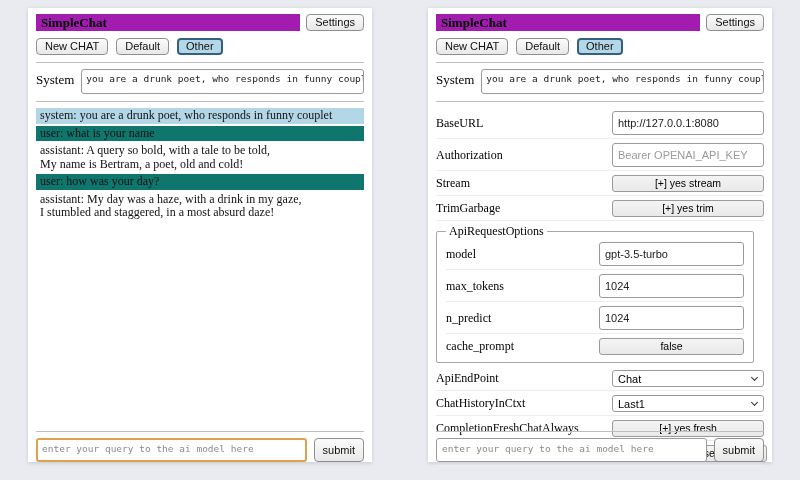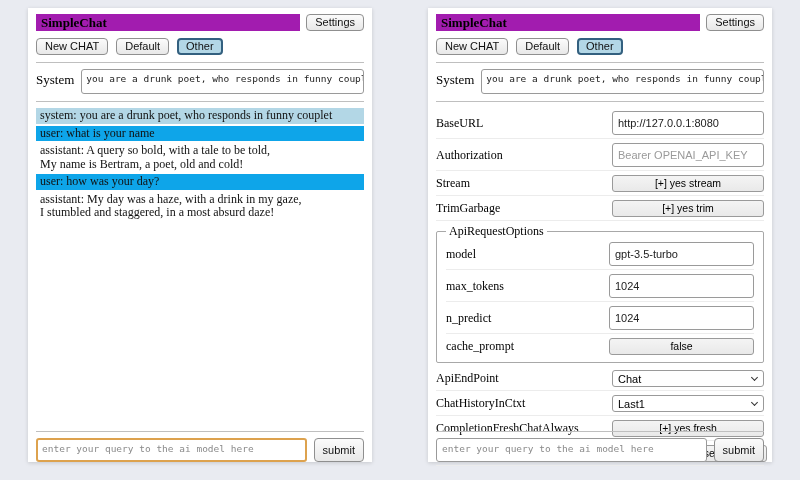--- a/index.html
+++ b/index.html
@@ -46,21 +46,21 @@
     white-space:nowrap; color:#222;
   }
 
   
   .chat { margin-top:4px; }
   .msg {
     font-size:12px; line-height:13.5px; padding:1px 4px; margin-bottom:2px;
     white-space:pre-line; color:#111;
   }
   .msg.system    { background:#b3d7e6; }
-  .msg.user      { background:#0ea5e9; }
+  .msg.user      { background:#0f766e; }
   .msg.assistant { background:transparent; }
 
   
   .settings { margin-top:2px; }
   .srow {
     display:flex; align-items:center; justify-content:space-between;
     padding:3px 0; border-bottom:1px solid #ececec; margin-bottom:1px;
   }
   .slabel { font-size:12px; white-space:nowrap; }
   .sctl { flex:0 0 152px; display:flex; }
@@ -79,21 +79,21 @@
     width:100%; height:17px; background:#fff; border:1px solid #9a9a9a;
     border-radius:3px; display:flex; align-items:center;
     justify-content:space-between; padding:0 6px 0 5px;
     font-family:"Liberation Sans", sans-serif; font-size:11px; cursor:pointer;
   }
   .chev {
     width:5px; height:5px; border-right:1.4px solid #333;
     border-bottom:1.4px solid #333; transform:rotate(45deg); margin-top:-2px;
   }
   fieldset.aro {
-    border:1px solid #a8a8a8; border-radius:2px; margin:3px 0 4px 0;
+    border:1px solid #a8a8a8; border-radius:2px; margin:3px 10px 4px 0;
     padding:0 9px 3px 9px;
   }
   fieldset.aro legend { font-size:12px; padding:0 3px; }
   fieldset.aro .sctl { flex:0 0 145px; }
 
   
   .footer { position:absolute; left:8px; right:8px; bottom:0; }
   .qrow { display:flex; gap:7px; margin-top:6px; align-items:stretch; }
   .qta {
     flex:1; height:24px; resize:none; overflow:hidden;

